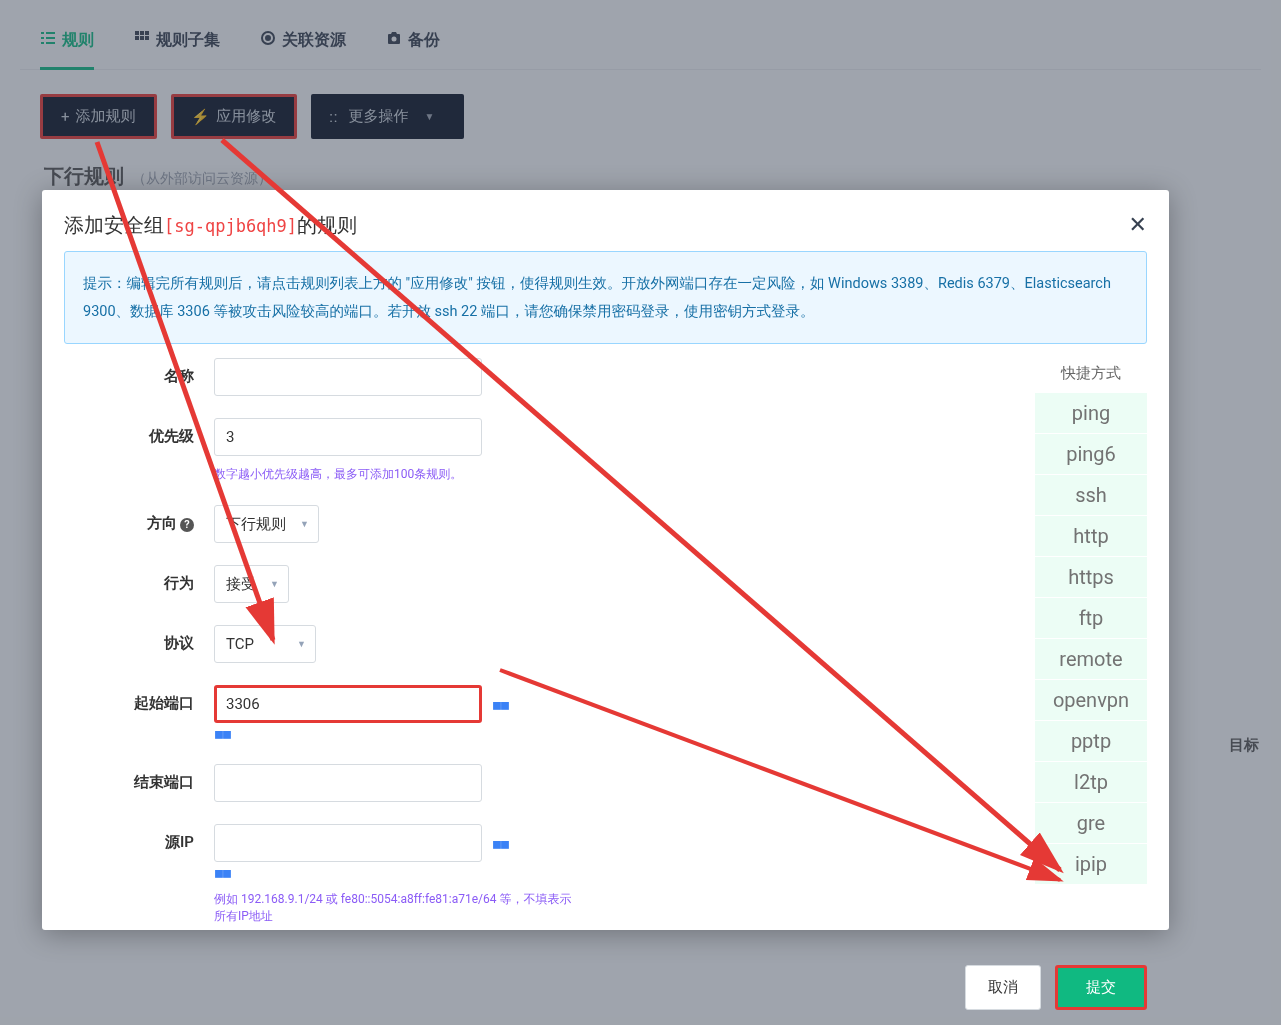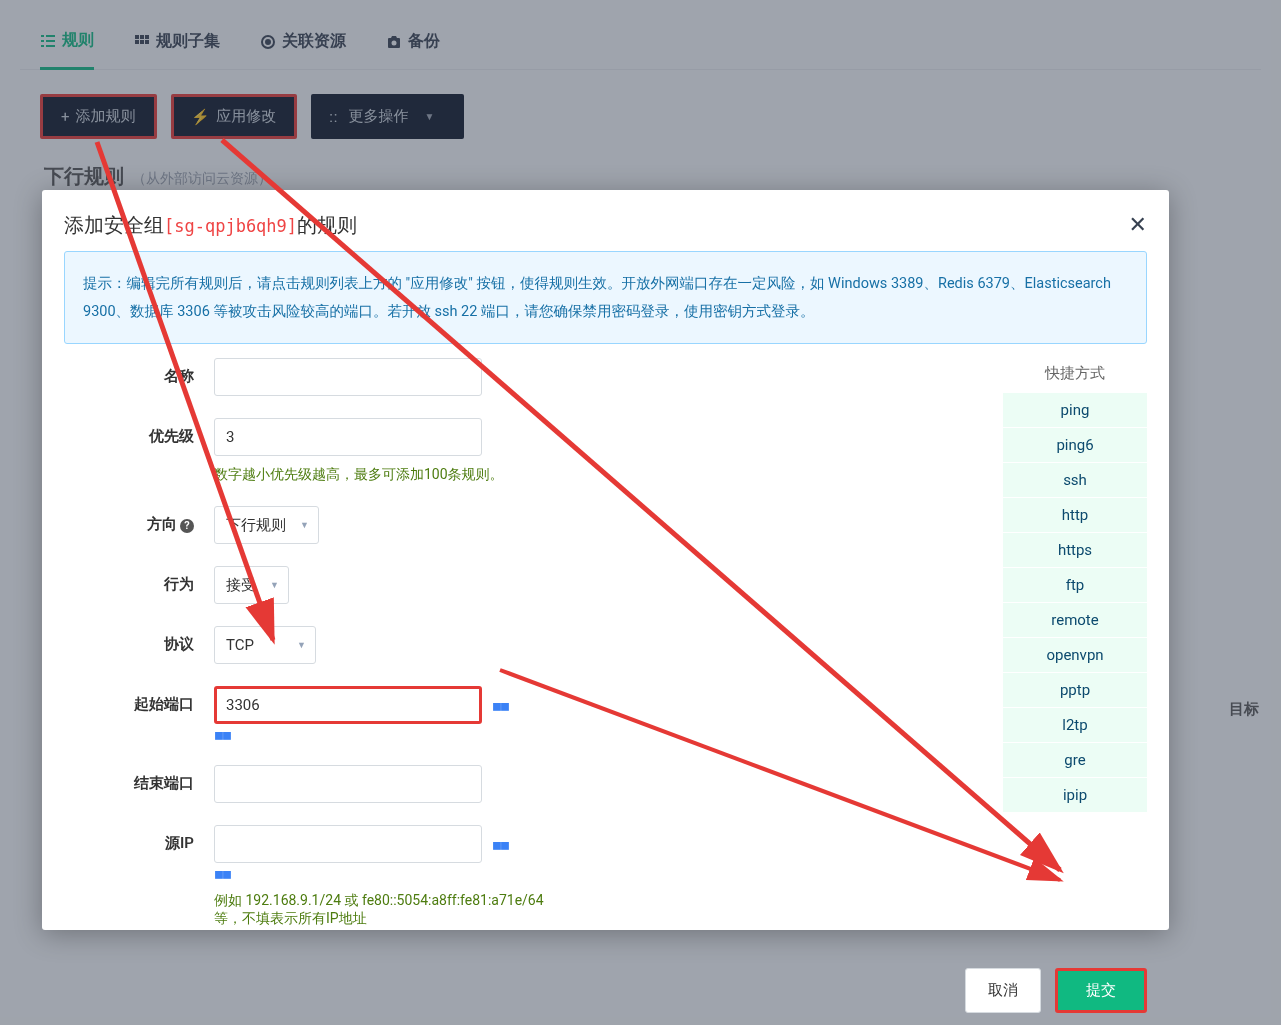--- a/index.html
+++ b/index.html
@@ -1,21 +1,21 @@
 <!DOCTYPE html>
 <html><head>
 <meta charset="utf-8">
 <style>
 * { box-sizing: border-box; margin: 0; padding: 0; font-family: -apple-system, BlinkMacSystemFont, "Segoe UI", Roboto, "Helvetica Neue", Arial, sans-serif; }
 body { background: #f5f6f7; width: 1281px; height: 1025px; overflow: hidden; position: relative; }
 
 .page-bg { padding: 0 20px; }
 
 .tabs { display: flex; gap: 40px; border-bottom: 1px solid #e5e7eb; padding: 20px 0 0 20px; }
-.tab { display: flex; align-items: center; gap: 6px; padding: 10px 0 16px 0; color: #374151; font-size: 16px; font-weight: 600; cursor: pointer; }
+.tab { display: flex; align-items: flex-start; gap: 6px; padding: 10px 0 16px 0; color: #374151; font-size: 16px; font-weight: 600; cursor: pointer; }
 .tab.active { color: #10b981; border-bottom: 3px solid #10b981; margin-bottom: -1px; }
 .tab-icon { width: 16px; height: 16px; }
 
 .toolbar { display: flex; gap: 14px; padding: 24px 20px; }
 .btn { display: inline-flex; align-items: center; gap: 6px; padding: 10px 18px; font-size: 15px; border: none; cursor: pointer; color: #e5e7eb; border-radius: 2px; }
 .btn-add { background: #0e1628; color: #c9d1d9; border: 3px solid #e53935; }
 .btn-apply { background: #0e1628; color: #c9d1d9; border: 3px solid #e53935; }
 .btn-more { background: #0e1628; color: #c9d1d9; padding: 11px 30px 11px 18px; }
 .chev { font-size: 10px; margin-left: 10px; color: #9ca3af; }
 
@@ -31,36 +31,36 @@
 
 .info-box { margin: 0 22px 14px 22px; padding: 18px 18px; border: 1px solid #99d6ff; background: #ecf7ff; color: #1770a6; font-size: 14.5px; line-height: 1.9; border-radius: 3px; }
 
 .modal-body { flex: 1; display: flex; padding: 0 22px; justify-content: center; }
 .form-col { flex: 1; }
 .form-row { display: flex; align-items: flex-start; margin-bottom: 22px; }
 .form-label { width: 150px; text-align: right; padding-right: 20px; padding-top: 9px; color: #333; font-weight: 600; font-size: 15px; }
 .form-field { width: 360px; }
 .form-input { width: 268px; padding: 9px 11px; border: 1px solid #d6dbe0; border-radius: 3px; font-size: 15px; color: #333; }
 .form-input.highlighted { border: 3px solid #e53935; width: 268px; padding: 7px 9px; }
-.form-hint { color: #4d7c0f; font-size: 14px; margin-top: 10px; }
+.form-hint { color: #8b5cf6; font-size: 12px; margin-top: 10px; }
 .form-select { width: 105px; padding: 9px 30px 9px 11px; border: 1px solid #d6dbe0; border-radius: 3px; font-size: 15px; color: #333; background: #fff; appearance: none; position: relative; }
 .select-wrap { position: relative; display: inline-block; }
 .select-wrap::after { content: '▼'; position: absolute; right: 10px; top: 50%; transform: translateY(-50%); font-size: 9px; color: #94a3b8; pointer-events: none; }
 .ext-ico { color: #3b82f6; font-size: 12px; margin-left: 10px; cursor: pointer; letter-spacing: -2px; }
 .help-ico { display:inline-block; width:14px;height:14px;border-radius:50%;background:#555;color:#fff;font-size:11px;text-align:center;line-height:14px;margin-left:3px;}
 
-.shortcuts { width: 144px; margin-left: auto; text-align: center; }
+.shortcuts { width: 112px; margin-left: auto; text-align: center; }
 .shortcuts-title { color: #666; font-size: 15px; padding: 6px 0 10px 0; }
-.sc-item { display: block; padding: 8px 0; background: #ecfdf5; margin-bottom: 1px; color: #0c4a6e; font-size: 15px; cursor: pointer; }
+.sc-item { display: block; padding: 8px 0; background: #ecfdf5; margin-bottom: 1px; color: #737373; font-size: 20px; cursor: pointer; }
 
 .modal-footer { display: flex; justify-content: flex-end; gap: 14px; padding: 18px 22px 24px 22px; }
 .fbtn { padding: 12px 22px; border-radius: 3px; font-size: 15px; cursor: pointer; border: 1px solid #d6dbe0; background: #fff; color: #333; }
 .fbtn-primary { background: #10b981; color: #fff; border: 3px solid #e53935; padding: 4px 28px; }
 
-.bg-table-hint { position: absolute; right: 22px; top: 700px; color: #555; font-size: 15px; font-weight: 600; }
+.bg-table-hint { position: absolute; right: 22px; top: 736px; color: #555; font-size: 15px; font-weight: 600; }
 
 .overlay-arrows { position: absolute; inset:0; pointer-events: none; }
 </style>
 </head>
 <body>
 
 <div class="page-bg">
   <div class="tabs">
     <div class="tab active">
       <svg class="tab-icon" viewBox="0 0 16 16" fill="currentColor">

